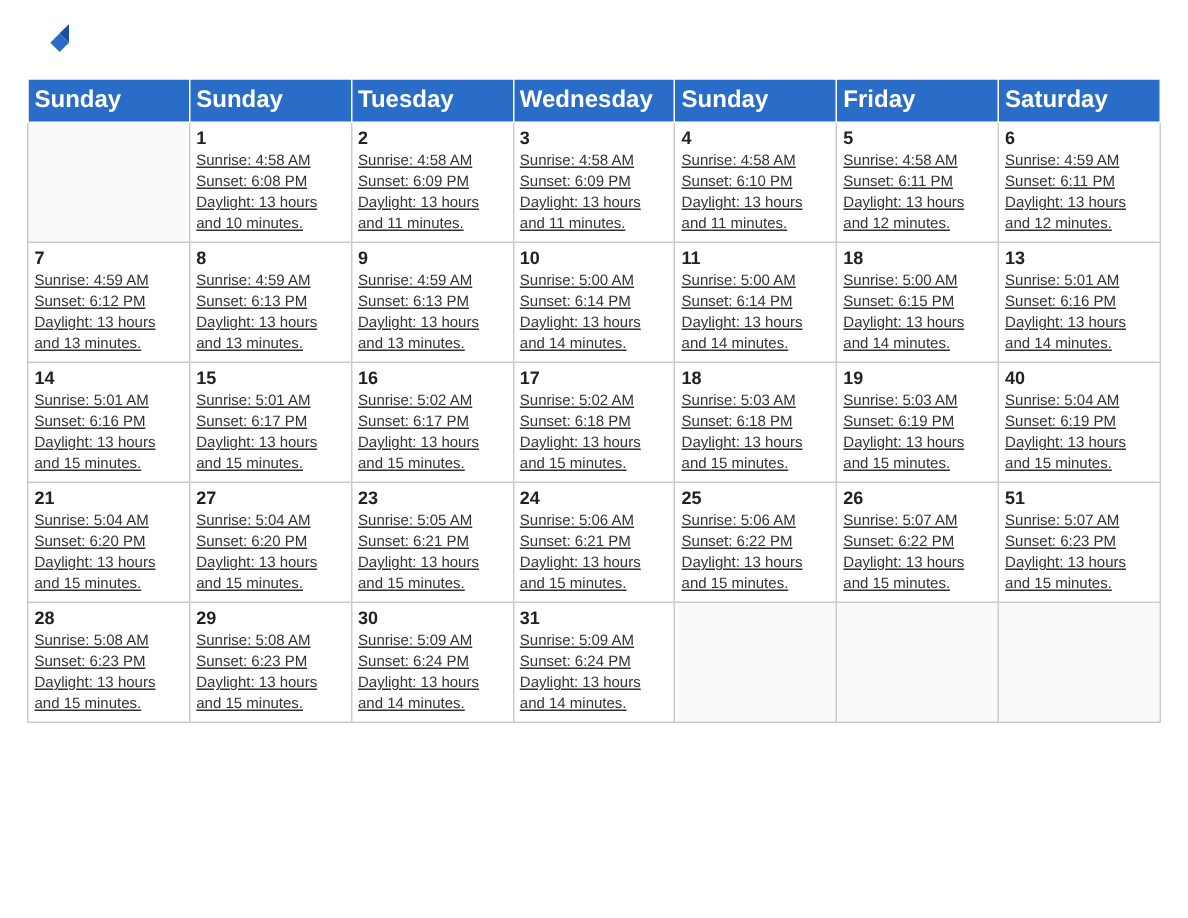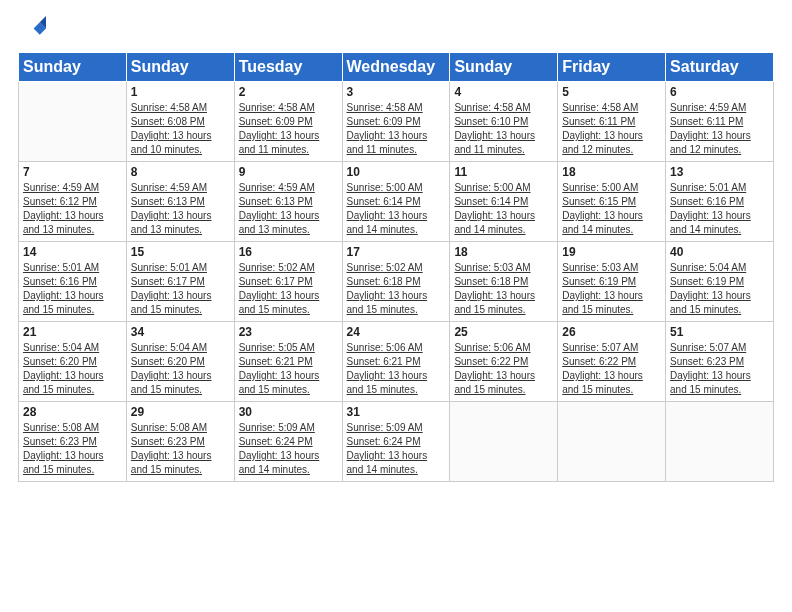--- a/index.html
+++ b/index.html
@@ -211,21 +211,21 @@
             <span class="day-num">40</span>
             <div class="cell-info">Sunrise: 5:04 AM<br>Sunset: 6:19 PM<br>Daylight: 13 hours<br>and 15 minutes.</div>
           </td>
         </tr>
         <tr>
           <td>
             <span class="day-num">21</span>
             <div class="cell-info">Sunrise: 5:04 AM<br>Sunset: 6:20 PM<br>Daylight: 13 hours<br>and 15 minutes.</div>
           </td>
           <td>
-            <span class="day-num">34</span>
+            <span class="day-num">27</span>
             <div class="cell-info">Sunrise: 5:04 AM<br>Sunset: 6:20 PM<br>Daylight: 13 hours<br>and 15 minutes.</div>
           </td>
           <td>
             <span class="day-num">23</span>
             <div class="cell-info">Sunrise: 5:05 AM<br>Sunset: 6:21 PM<br>Daylight: 13 hours<br>and 15 minutes.</div>
           </td>
           <td>
             <span class="day-num">24</span>
             <div class="cell-info">Sunrise: 5:06 AM<br>Sunset: 6:21 PM<br>Daylight: 13 hours<br>and 15 minutes.</div>
           </td>

